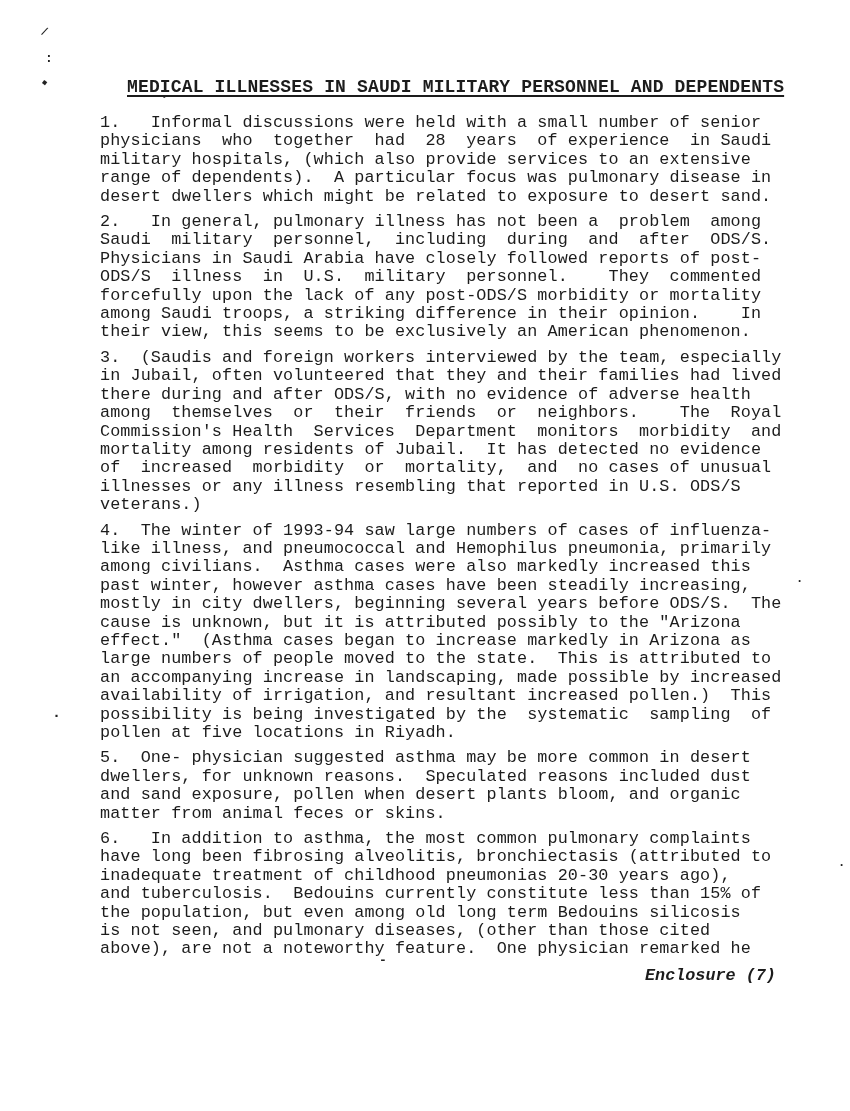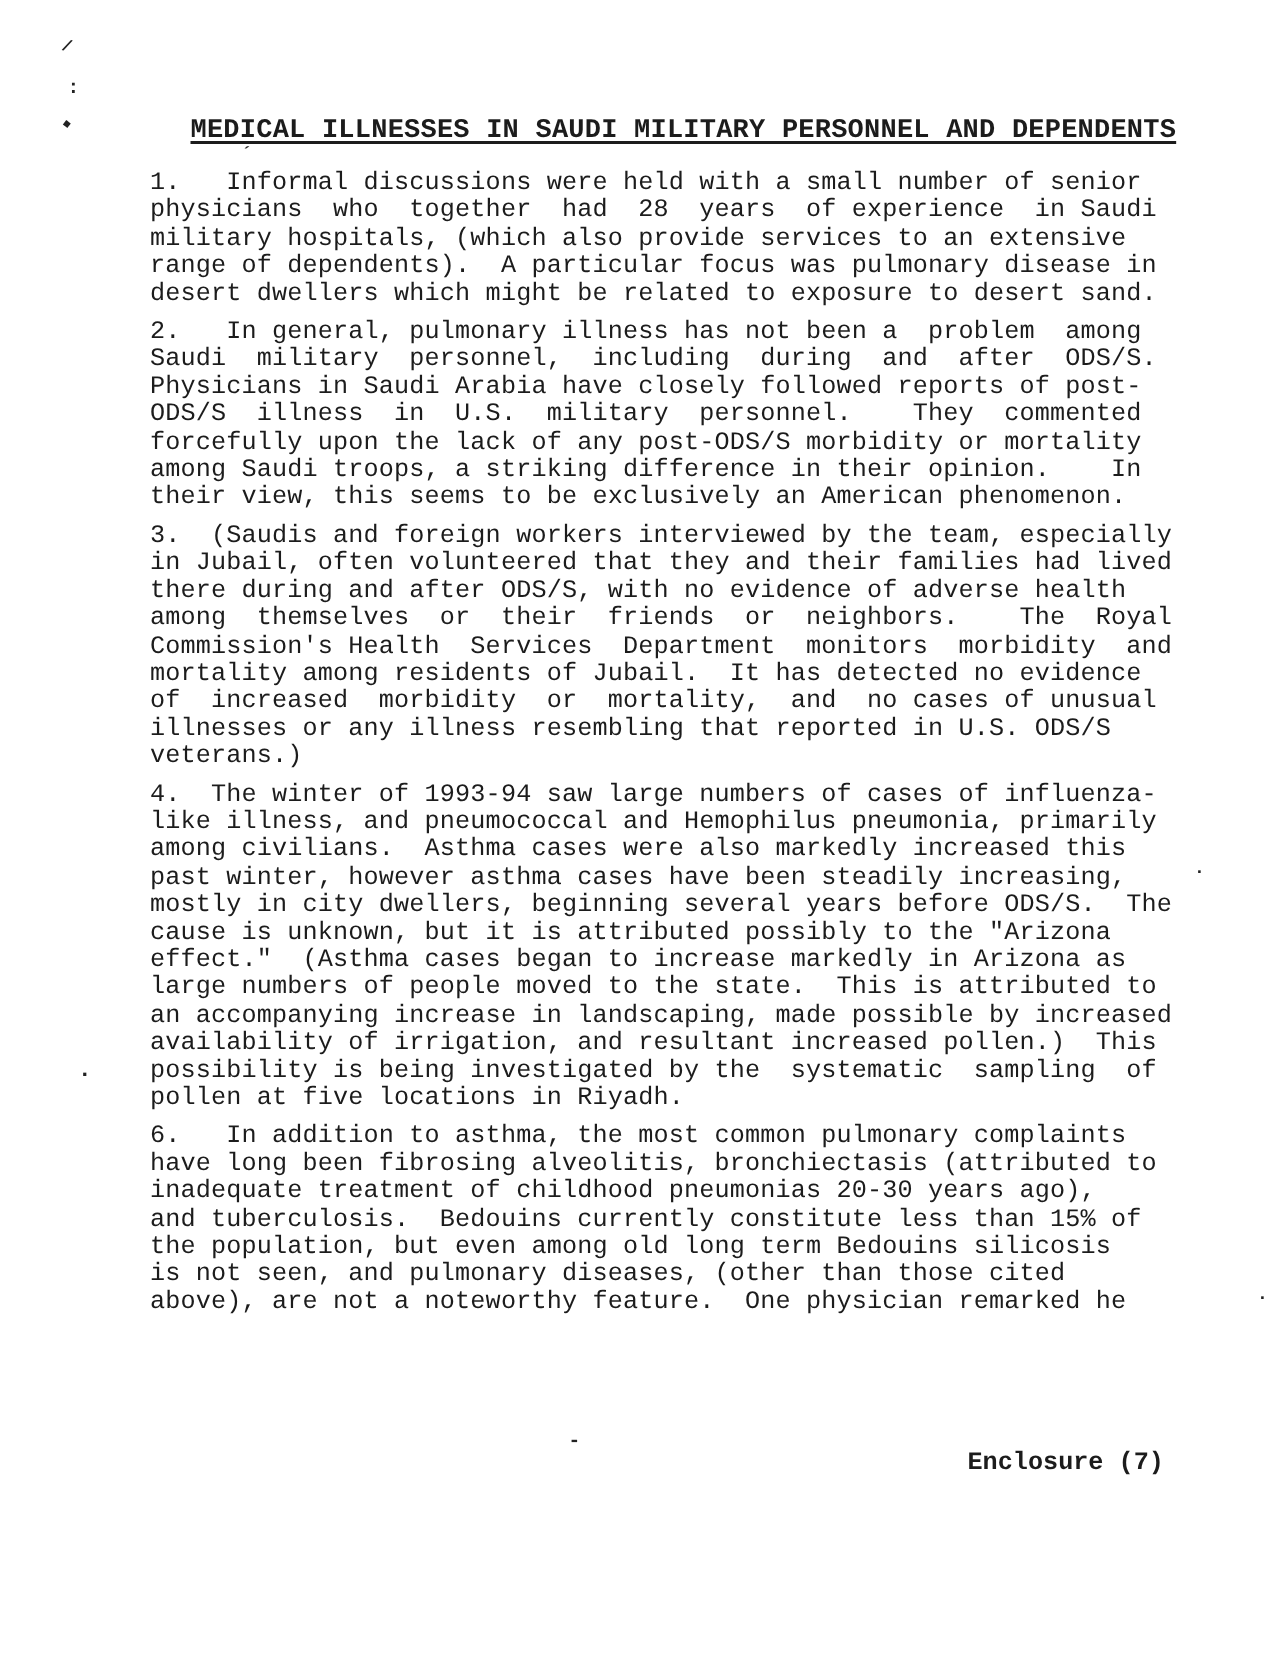--- a/index.html
+++ b/index.html
@@ -44,20 +44,21 @@
     white-space: pre;
     letter-spacing: 0.1px;
   }
   .enclosure {
     position: absolute;
     left: 645px;
     top: 966px;
     font-size: 16.8px;
     font-weight: bold;
     white-space: pre;
+    font-style: italic;
   }
   .artifact {
     position: absolute;
     font-weight: bold;
     color: #222222;
     line-height: 1;
   }
   .a-slash    { left: 41px;  top: 27px;  font-size: 11px; transform: rotate(14deg); }
   .a-colon    { left: 45px;  top: 52px;  font-size: 13px; }
   .a-diamond  { left: 42px;  top: 79px;  font-size: 9px; transform: rotate(-8deg); }
@@ -112,20 +113,24 @@
 among civilians.  Asthma cases were also markedly increased this
 past winter, however asthma cases have been steadily increasing,
 mostly in city dwellers, beginning several years before ODS/S.  The
 cause is unknown, but it is attributed possibly to the "Arizona
 effect."  (Asthma cases began to increase markedly in Arizona as
 large numbers of people moved to the state.  This is attributed to
 an accompanying increase in landscaping, made possible by increased
 availability of irrigation, and resultant increased pollen.)  This
 possibility is being investigated by the  systematic  sampling  of
 pollen at five locations in Riyadh.</div>
+    <div class="para">5.  One- physician suggested asthma may be more common in desert
+dwellers, for unknown reasons.  Speculated reasons included dust
+and sand exposure, pollen when desert plants bloom, and organic
+matter from animal feces or skins.</div>
     <div class="para">6.   In addition to asthma, the most common pulmonary complaints
 have long been fibrosing alveolitis, bronchiectasis (attributed to
 inadequate treatment of childhood pneumonias 20-30 years ago),
 and tuberculosis.  Bedouins currently constitute less than 15% of
 the population, but even among old long term Bedouins silicosis
 is not seen, and pulmonary diseases, (other than those cited
 above), are not a noteworthy feature.  One physician remarked he</div>
   </div>
 
   <div class="enclosure">Enclosure (7)</div>

